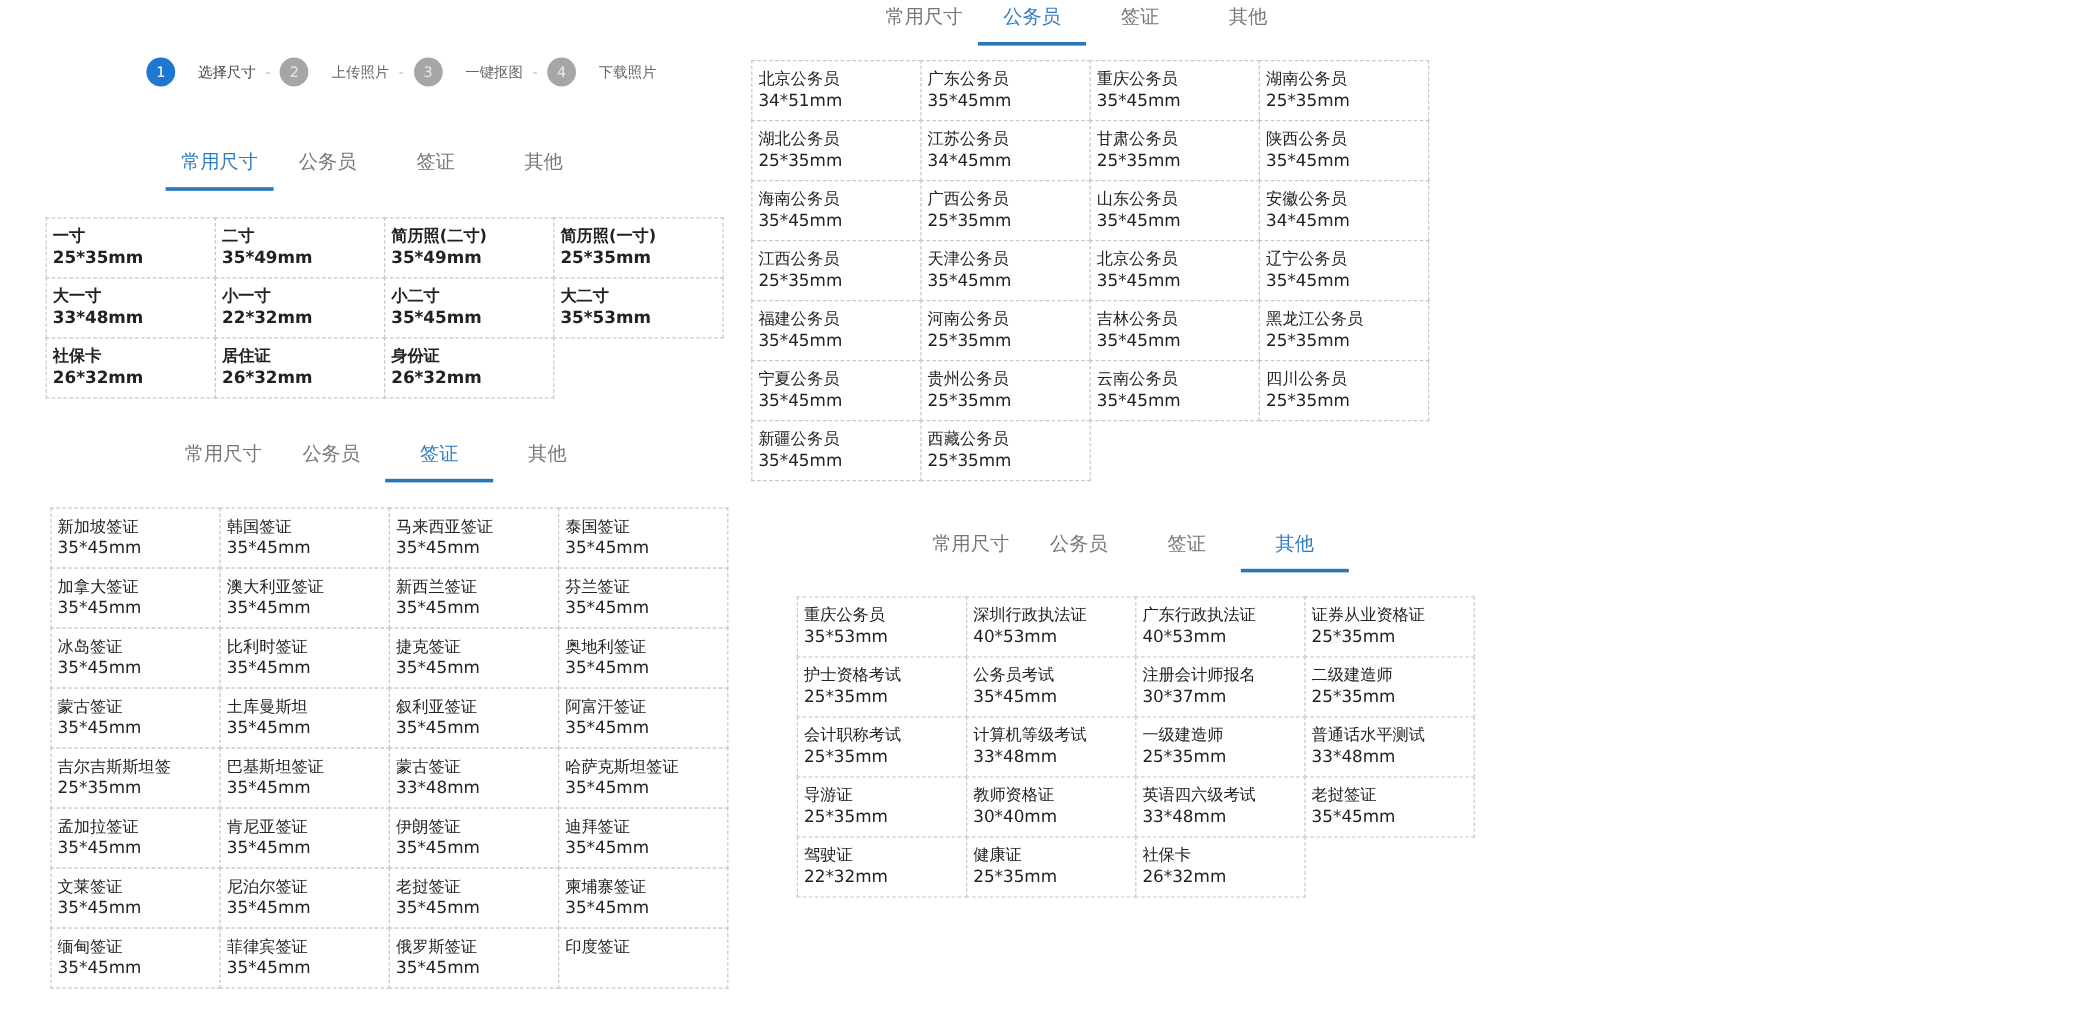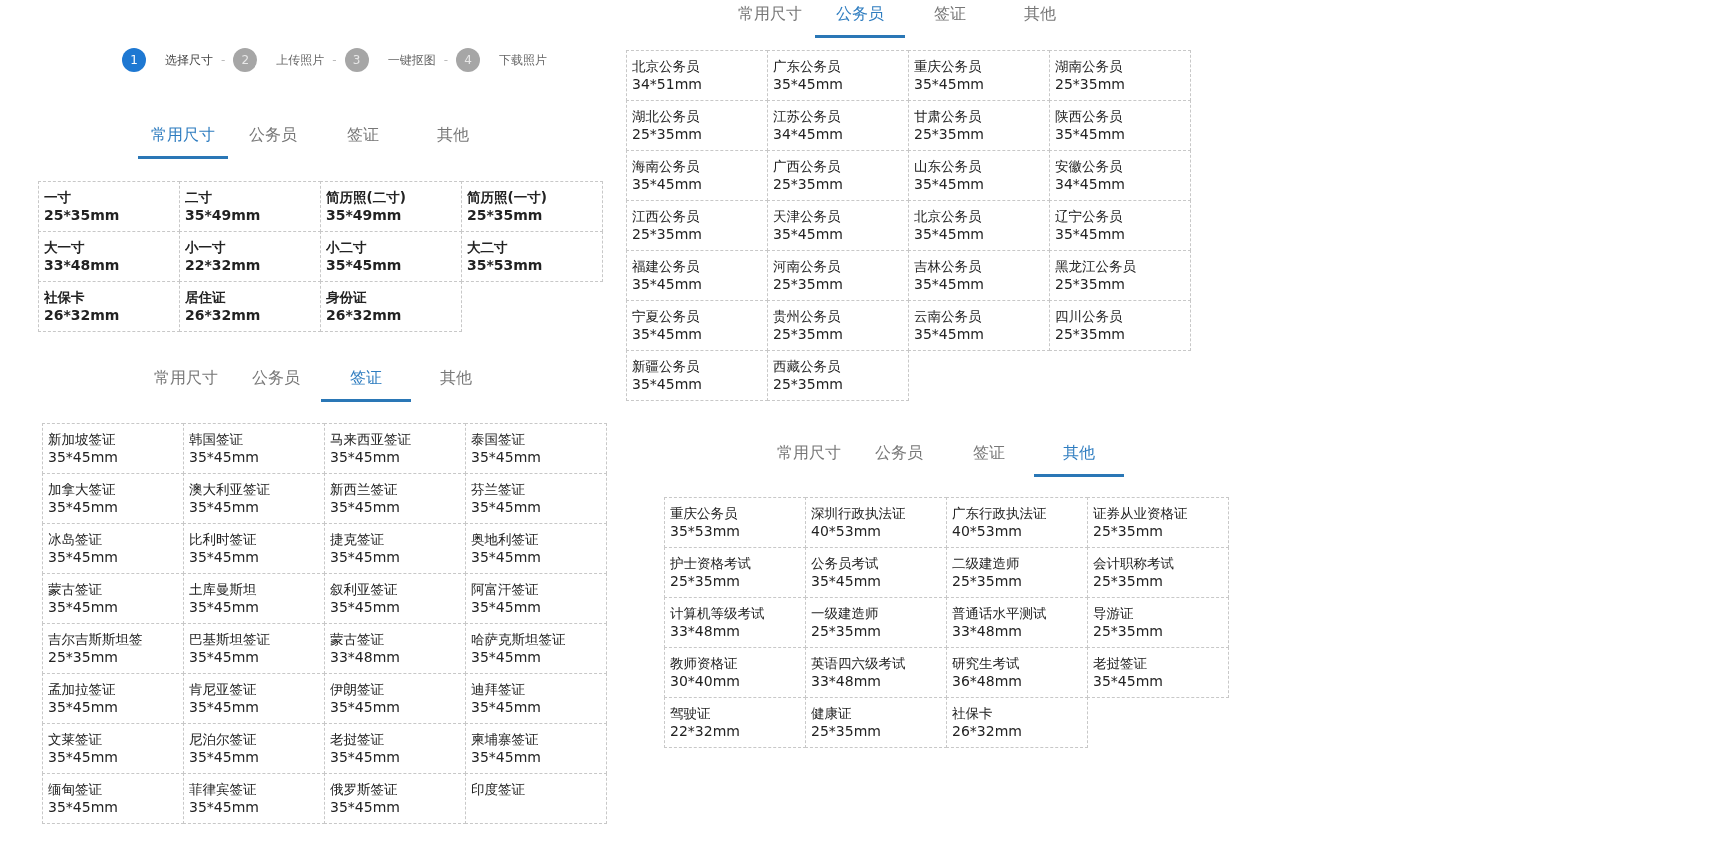--- a/index.html
+++ b/index.html
@@ -380,20 +380,24 @@
     </div>
     <div class="cell">
       <span class="name">护士资格考试</span>
       <span class="size">25*35mm</span>
     </div>
     <div class="cell">
       <span class="name">公务员考试</span>
       <span class="size">35*45mm</span>
     </div>
     <div class="cell">
+      <span class="name">注册会计师报名</span>
+      <span class="size">30*37mm</span>
+    </div>
+    <div class="cell">
       <span class="name">二级建造师</span>
       <span class="size">25*35mm</span>
     </div>
     <div class="cell">
       <span class="name">会计职称考试</span>
       <span class="size">25*35mm</span>
     </div>
     <div class="cell">
       <span class="name">计算机等级考试</span>
       <span class="size">33*48mm</span>
@@ -412,24 +416,20 @@
     </div>
     <div class="cell">
       <span class="name">教师资格证</span>
       <span class="size">30*40mm</span>
     </div>
     <div class="cell">
       <span class="name">英语四六级考试</span>
       <span class="size">33*48mm</span>
     </div>
     <div class="cell">
-      <span class="name">研究生考试</span>
-      <span class="size">36*48mm</span>
-    </div>
-    <div class="cell">
       <span class="name">老挝签证</span>
       <span class="size">35*45mm</span>
     </div>
     <div class="cell">
       <span class="name">驾驶证</span>
       <span class="size">22*32mm</span>
     </div>
     <div class="cell">
       <span class="name">健康证</span>
       <span class="size">25*35mm</span>

